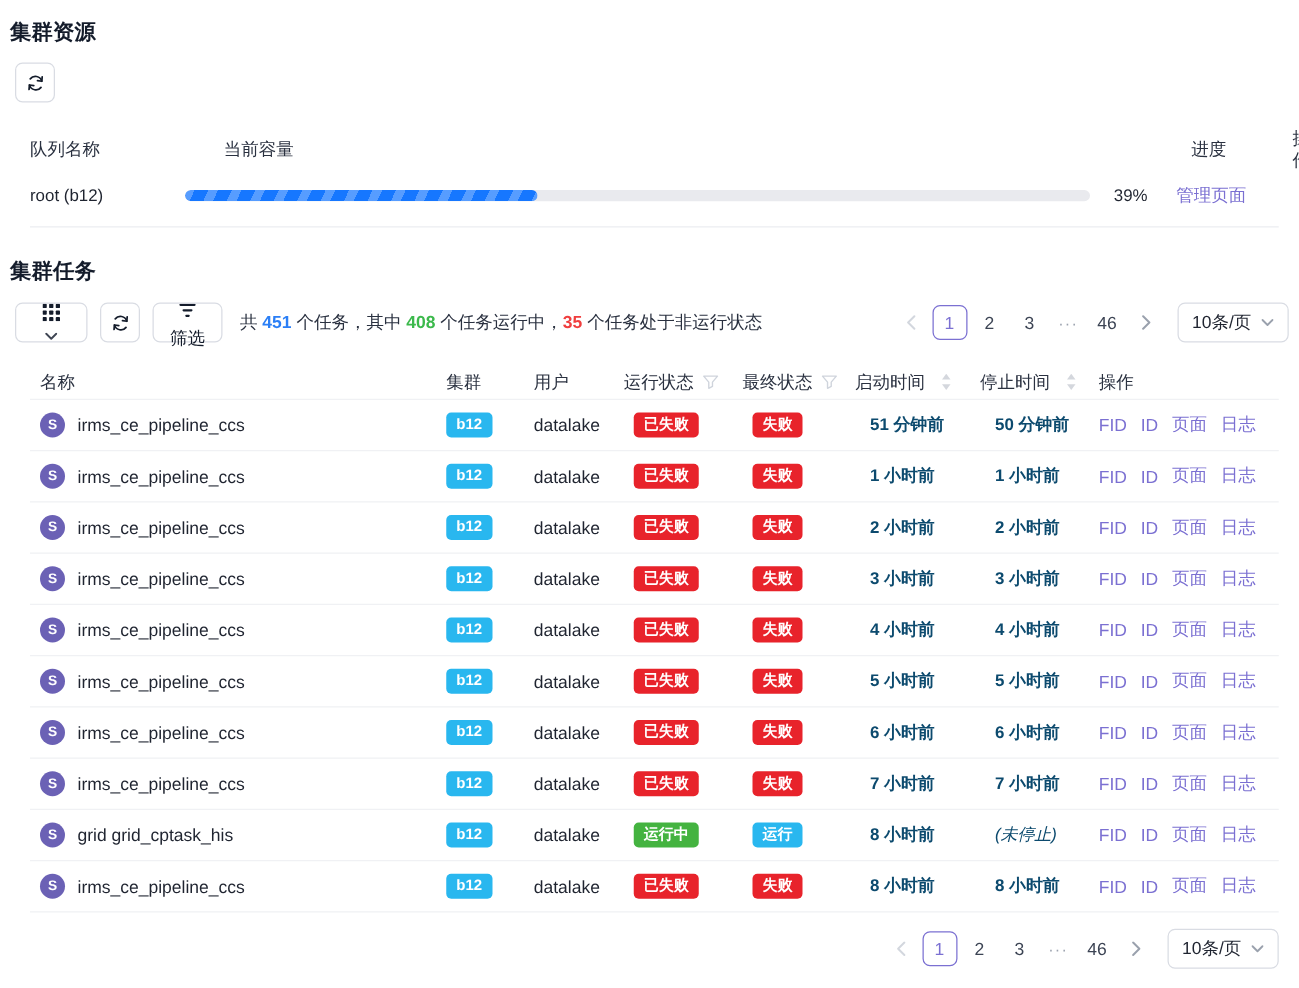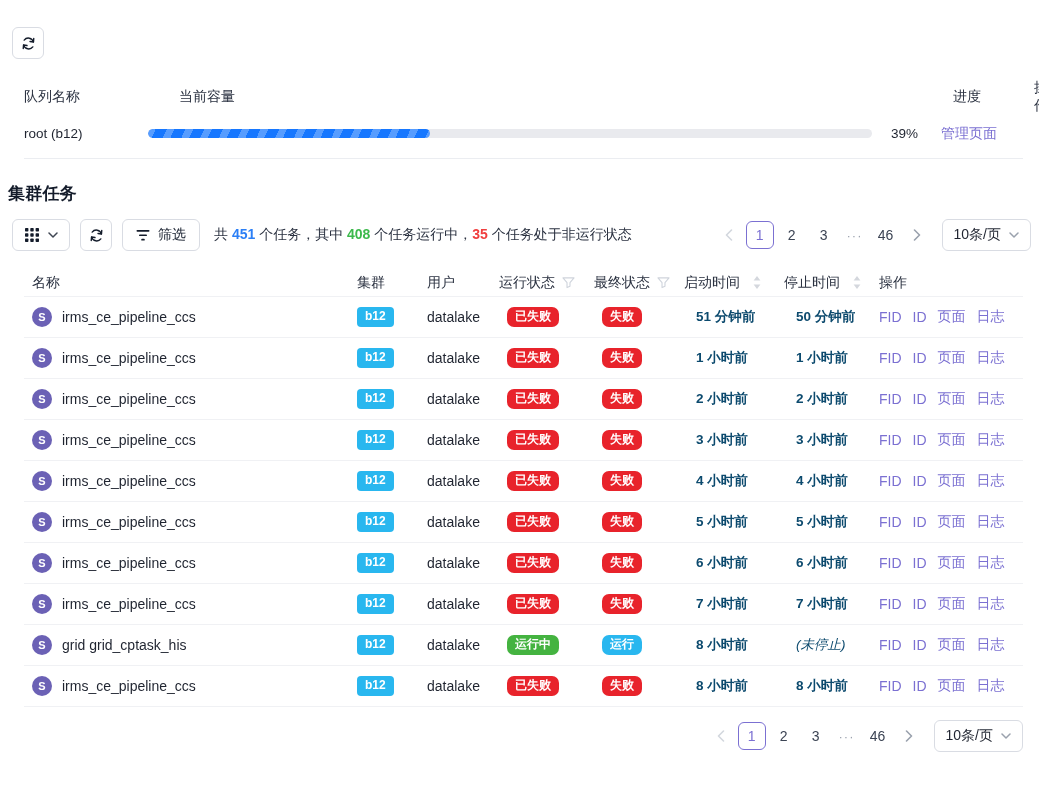--- a/index.html
+++ b/index.html
@@ -22,21 +22,21 @@
   .res-row { height:50px; border-bottom:1px solid #ebedf1; font-size:13.5px; }
   .res-cell-pad { padding-left:10px; }
   .progress-track { width:724px; height:9px; border-radius:5px; background:#e9eaee; overflow:hidden; }
   .progress-fill { height:100%; border-radius:5px; background:var(--progress-blue,#1677ff);
     background-image:repeating-linear-gradient(115deg, rgba(255,255,255,.28) 0 7px, rgba(255,255,255,0) 7px 17px); }
   .link { color:var(--accent,#7b70d2); font-size:14px; text-decoration:none; cursor:pointer; }
 
   
   .tasks-title { margin-top:23px; }
   .toolbar { margin-top:14px; display:flex; align-items:center; }
-  .toolbar .icon-btn, .toolbar .btn { margin-left:4px; }
+  .toolbar .icon-btn, .toolbar .btn { margin-left:4px;flex-direction:column; }
   .toolbar .gap { margin-left:10px; }
   .grid-btn { width:58px; gap:9px; padding:0; justify-content:center; }
   .summary { margin-left:14px; font-size:14px; color:#2a3140; }
   .num-blue { color:var(--count-blue,#2b7ff6); font-weight:600; }
   .num-green { color:var(--count-green,#3cb94c); font-weight:600; }
   .num-red { color:var(--count-red,#f03e3e); font-weight:600; }
 
   
   .pagination { margin-left:auto; display:flex; align-items:center; gap:4px; }
   .pg-arrow { width:26px; height:28px; display:flex; align-items:center; justify-content:center; cursor:pointer; }
@@ -56,35 +56,36 @@
   .thead .hcell.first { padding-left:8px; }
   .trow { height:41px; border-bottom:1px solid #f0f1f4; font-size:14px; }
   .cell { padding-left:8px; display:flex; align-items:center; }
   .cell-name { gap:10px; }
   .avatar { width:20px; height:20px; border-radius:50%; background:var(--avatar-purple,#6b61b5);
     color:#fff; font-size:11px; font-weight:600; display:inline-flex; align-items:center; justify-content:center; flex:0 0 20px; }
   .badge { display:inline-block; padding:3px 8px; border-radius:4px; color:#fff; font-size:12px; font-weight:600; line-height:1.15; }
   .badge.cyan  { background:var(--badge-cyan,#29b7ef); }
   .badge.red   { background:var(--badge-red,#e8232b); }
   .badge.green { background:var(--badge-green,#44b340); }
-  .cell .status-ml { margin-left:8px;border-radius:7px; }
+  .cell .status-ml { margin-left:8px; }
   .ttime { padding-left:20px; font-weight:700; color:#0c4a6e; font-size:13.5px; }
   .ttime.plain { font-weight:400;font-style:italic; }
   .actions { gap:11px; }
   .action-link { color:var(--accent,#7b70d2); font-size:14px; cursor:pointer; }
 
   .bottom-bar { display:flex; margin-top:13px; padding-right:8px; }
 
   svg { display:block; }
 </style>
 </head>
 <body>
 
 <div class="page">
 
+  <div class="section-title">集群资源</div>
 
   <div style="margin-top:13px; padding-left:4px;">
     <button class="icon-btn">
       <span>
         <svg width="15" height="15" viewBox="0 0 16 16" fill="none" stroke="#141c2b" stroke-width="1.5" stroke-linecap="round" stroke-linejoin="round">
           <path d="M13.2 6.3A5.6 5.6 0 0 0 3.4 4.4"></path>
           <path d="M13.6 2.6l-.3 3.8-3.7-.6"></path>
           <path d="M2.8 9.7a5.6 5.6 0 0 0 9.8 1.9"></path>
           <path d="M2.4 13.4l.3-3.8 3.7.6"></path>
         </svg>

